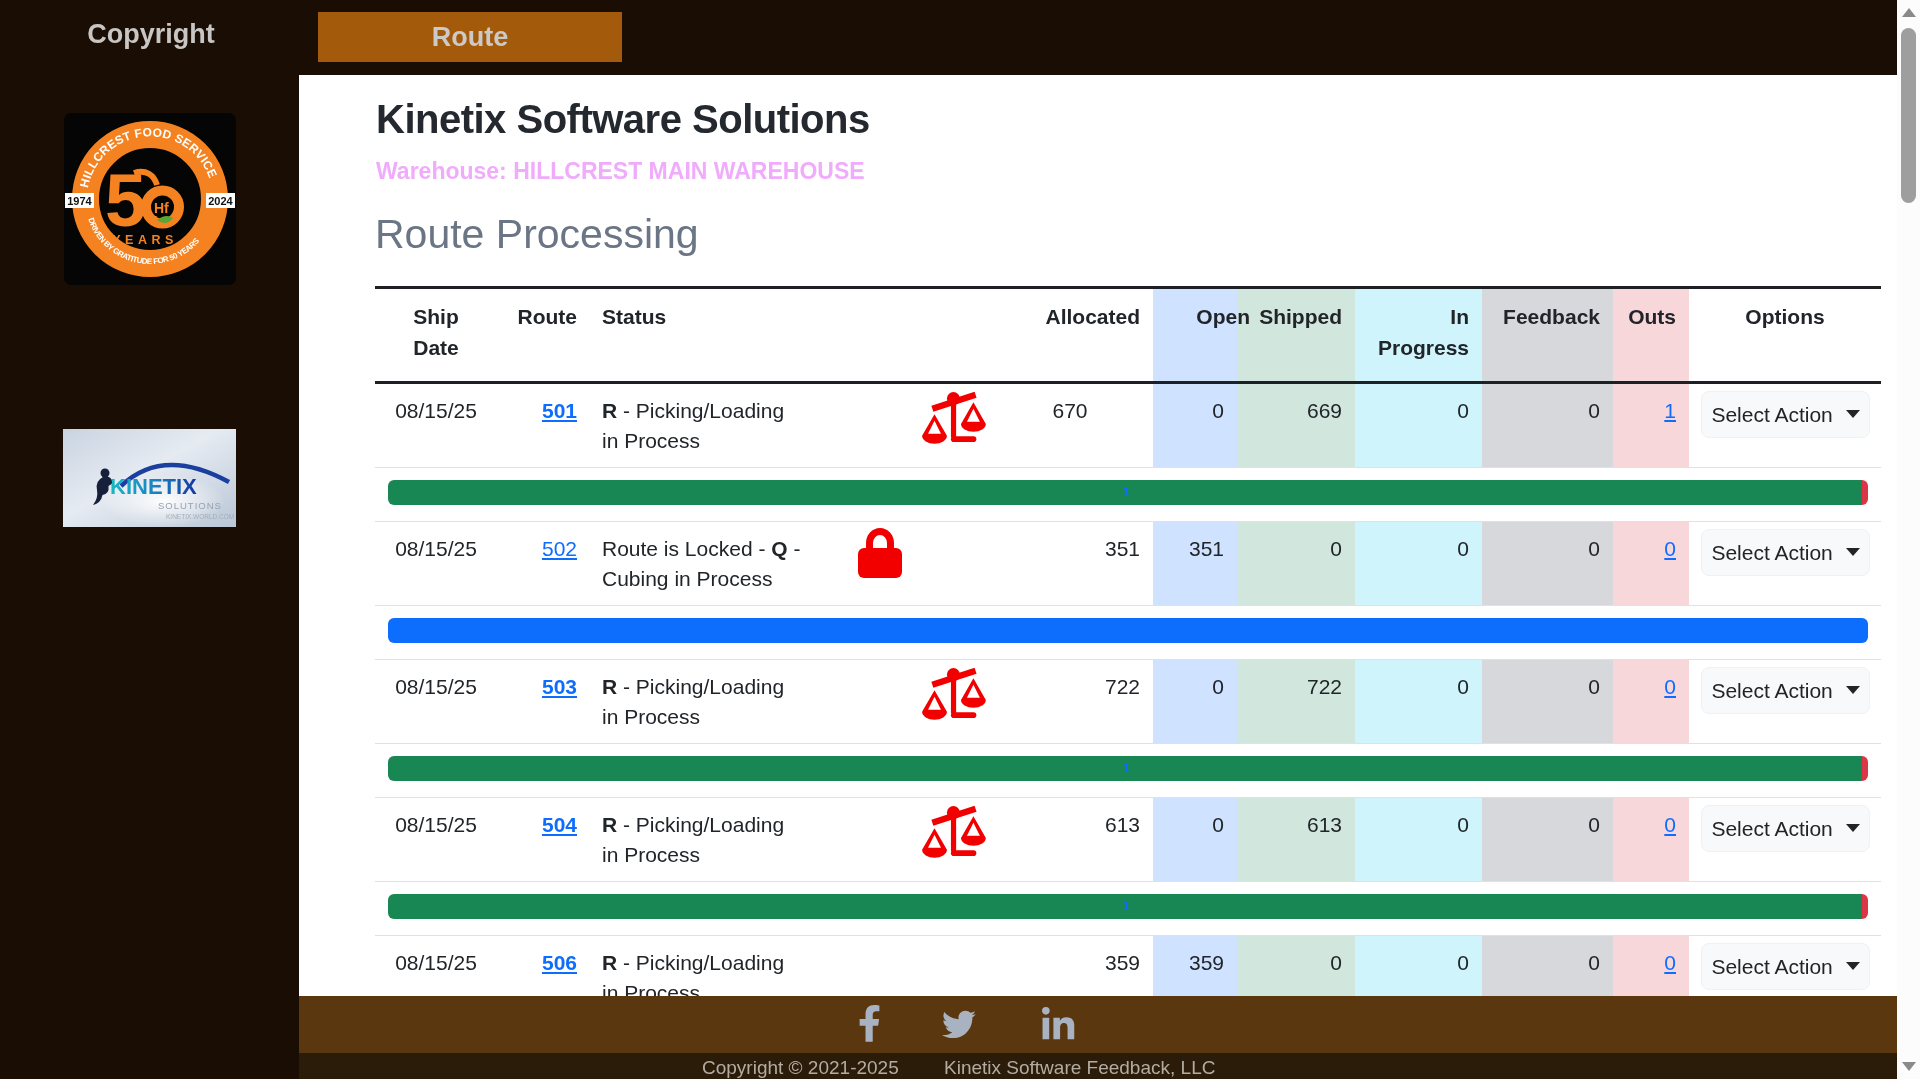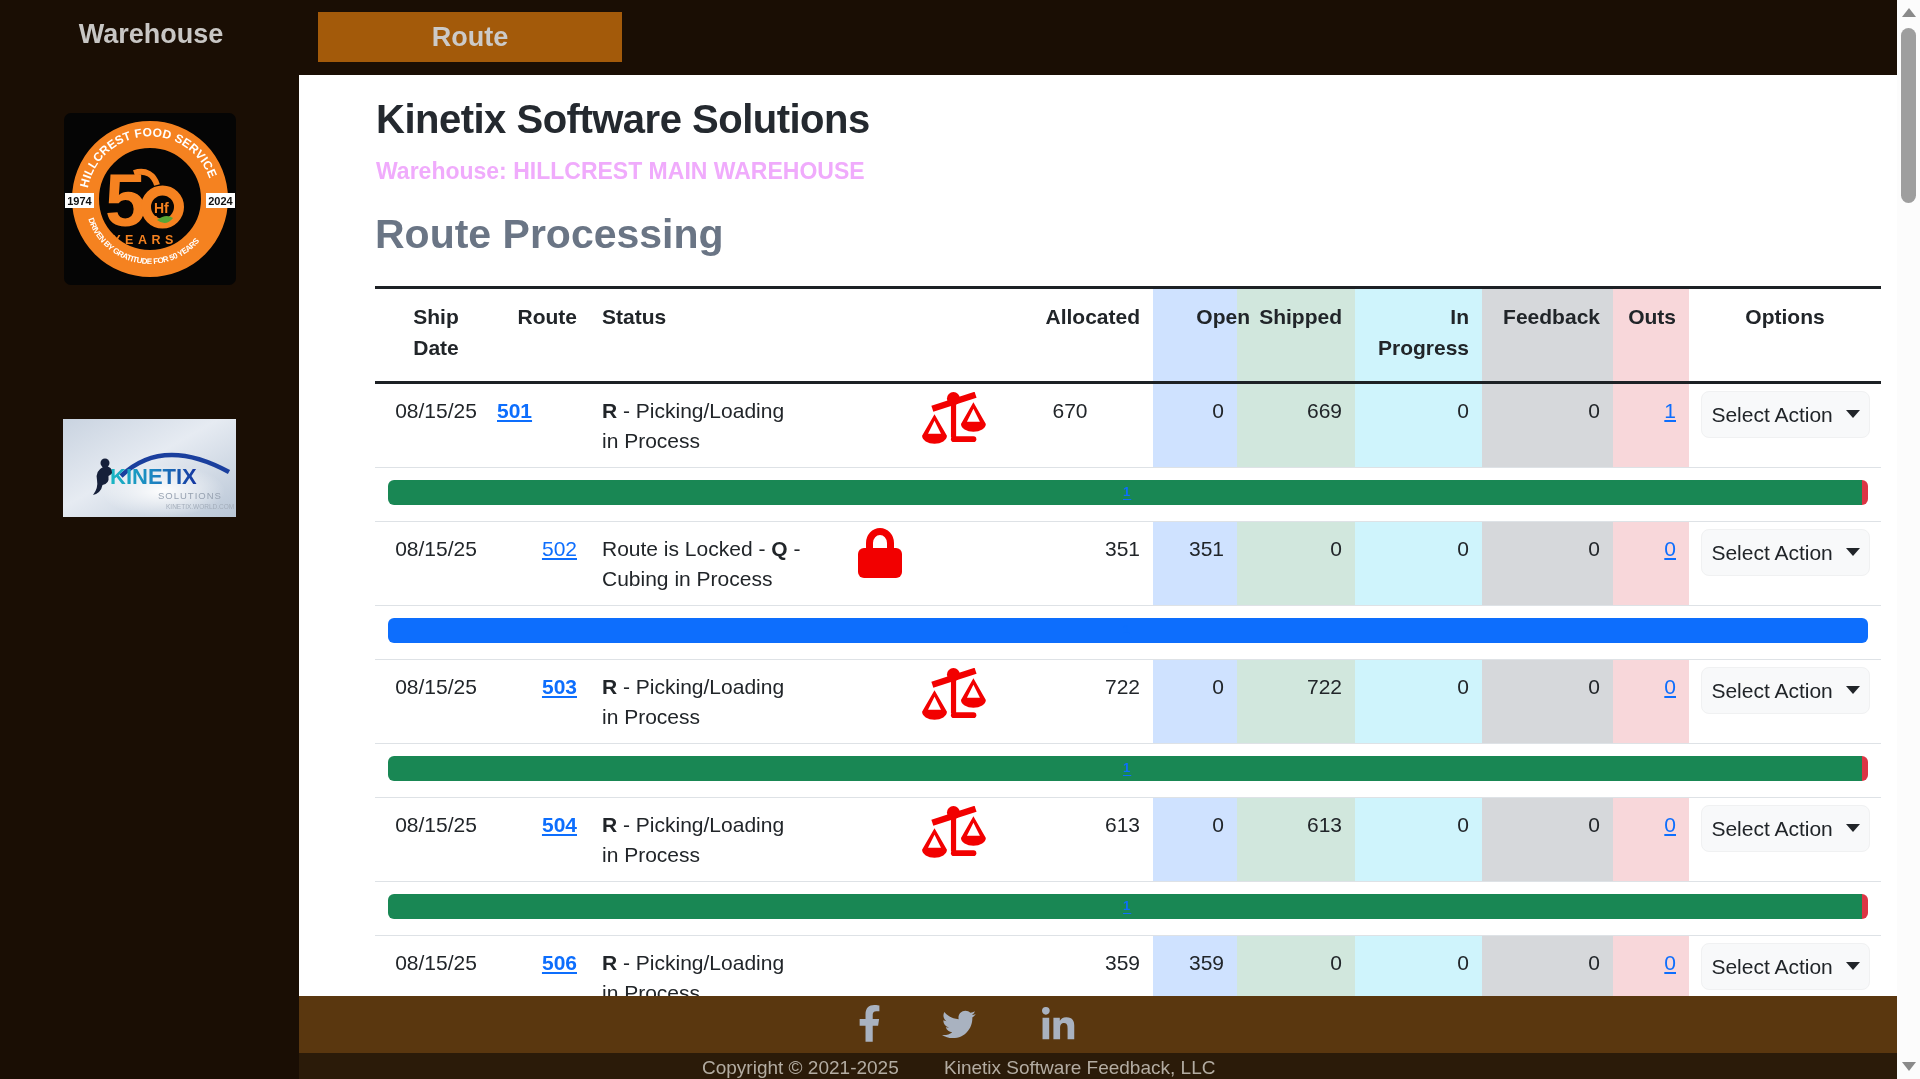--- a/index.html
+++ b/index.html
@@ -4,28 +4,28 @@
 <style>
   * { margin:0; padding:0; box-sizing:border-box; }
   html,body { width:1920px; height:1079px; overflow:hidden; }
   body { background:#1a0e04; font-family:"Liberation Sans", sans-serif; position:relative; }
   .abs { position:absolute; }
   a { color:#0d6efd; text-decoration:underline; }
 </style>
 </head>
 <body>
 
-<div class="abs" style="left:76px;top:19px;width:150px;text-align:center;font-size:27px;font-weight:bold;color:#c8c6c4;">Warehouse</div>
+<div class="abs" style="left:76px;top:19px;width:150px;text-align:center;font-size:27px;font-weight:bold;color:#c8c6c4;">Copyright</div>
 <div class="abs" style="left:318px;top:12px;width:304px;height:50px;background:#a35a0a;color:#cccac8;font-size:27px;font-weight:bold;text-align:center;line-height:50px;">Route</div>
 
 <div class="abs" style="left:299px;top:75px;width:1598px;height:921px;background:#ffffff;"></div>
 
 <div class="abs" style="left:376px;top:97px;font-size:40px;font-weight:bold;color:#24292f;letter-spacing:-0.5px;">Kinetix Software Solutions</div>
 <div class="abs" style="left:376px;top:158px;font-size:23px;font-weight:bold;color:#f0abfc;">Warehouse: HILLCREST MAIN WAREHOUSE</div>
-<div class="abs" style="left:375px;top:211px;font-size:41px;color:#6a7585;font-weight:bold;">Route Processing</div>
+<div class="abs" style="left:375px;top:211px;font-size:41px;color:#6a7585;">Route Processing</div>
 
 <div class="abs" id="hillcrest" style="left:64px;top:113px;width:172px;height:172px;">
 <svg width="172" height="172" viewBox="0 0 172 172">
 <rect x="0" y="0" width="172" height="172" rx="7" fill="#050505"></rect>
 <circle cx="86" cy="86" r="64.5" fill="none" stroke="#f58220" stroke-width="27"></circle>
 <defs>
  <path id="arcTop" d="M 24 75.1 A 63 63 0 0 1 148 75.1"></path>
  <path id="arcBot" d="M 24.2 106.1 A 65 65 0 0 0 147.8 106.1"></path>
 </defs>
 <text font-family="Liberation Sans, sans-serif" font-size="12" font-weight="bold" fill="#ffffff" letter-spacing="0.2">
@@ -39,21 +39,21 @@
 <path d="M 70 60 C 82 56, 90 62, 93 72" fill="none" stroke="#f58220" stroke-width="6"></path>
 <text x="90" y="100" font-family="Liberation Sans, sans-serif" font-size="14" font-weight="bold" fill="#f58220">Hf</text>
 <path d="M 86 103 l 7 0 l -3.5 6 z" fill="#f58220"></path>
 <path d="M 93 107 q 9 -7 16 -2 q -7 9 -16 2" fill="#57a636"></path>
 <text x="81" y="131" text-anchor="middle" font-family="Liberation Sans, sans-serif" font-size="12.5" font-weight="bold" fill="#f58220" letter-spacing="4.5">YEARS</text>
 <rect x="1" y="80" width="29" height="15" fill="#ffffff"></rect>
 <text x="15.5" y="91.5" text-anchor="middle" font-family="Liberation Sans, sans-serif" font-size="11" font-weight="bold" fill="#111">1974</text>
 <rect x="142" y="80" width="29" height="15" fill="#ffffff"></rect>
 <text x="156.5" y="91.5" text-anchor="middle" font-family="Liberation Sans, sans-serif" font-size="11" font-weight="bold" fill="#111">2024</text>
 </svg></div>
-<div class="abs" id="kinthumb" style="left:63px;top:419px;width:173px;height:98px;">
+<div class="abs" id="kinthumb" style="left:63px;top:429px;width:173px;height:98px;">
 <svg width="173" height="98" viewBox="0 0 173 98">
 <defs>
  <linearGradient id="kbg" x1="0" y1="0" x2="1" y2="1">
   <stop offset="0" stop-color="#c9d3e0"></stop>
           <stop offset="0.45" stop-color="#e6ebf2"></stop>
           <stop offset="1" stop-color="#b9c6d6"></stop>
  </linearGradient>
  <radialGradient id="kglow" cx="0.5" cy="0.5" r="0.5">
   <stop offset="0" stop-color="#ffffff" stop-opacity="0.95"></stop>
           <stop offset="1" stop-color="#ffffff" stop-opacity="0"></stop>
@@ -92,21 +92,21 @@
     <div class="abs" style="left:990px;width:104px;text-align:right;top:15px;font-weight:bold;line-height:31px;">In Progress</div>
     <div class="abs" style="left:1107px;width:118px;text-align:right;top:15px;font-weight:bold;line-height:31px;">Feedback</div>
     <div class="abs" style="left:1238px;width:63px;text-align:right;top:15px;font-weight:bold;line-height:31px;">Outs</div>
     <div class="abs" style="left:1314px;width:192px;text-align:center;top:15px;font-weight:bold;line-height:31px;">Options</div>
     <div class="abs" style="left:778px;top:98px;width:84px;height:83px;background:#cfe2ff;"></div>
     <div class="abs" style="left:862px;top:98px;width:118px;height:83px;background:#d1e7dd;"></div>
     <div class="abs" style="left:980px;top:98px;width:127px;height:83px;background:#cff4fc;"></div>
     <div class="abs" style="left:1107px;top:98px;width:131px;height:83px;background:#d6d8db;"></div>
     <div class="abs" style="left:1238px;top:98px;width:76px;height:83px;background:#f8d7da;"></div>
     <div class="abs" style="left:0;width:122px;text-align:center;top:110px;line-height:30px;">08/15/25</div>
-    <div class="abs" style="left:122px;width:80px;text-align:left;top:110px;line-height:30px;"><a href="#" style="font-weight:bold;">501</a></div>
+    <div class="abs" style="left:122px;width:80px;text-align:right;top:110px;line-height:30px;"><a href="#" style="font-weight:bold;">501</a></div>
     <div class="abs" style="left:227px;width:200px;top:110px;line-height:30px;"><b>R</b> - Picking/Loading in Process</div>
     <div class="abs" style="left:546px;top:106px;width:67px;height:52px;"><svg width="67" height="52" viewBox="0 0 62 48" fill="#f20000">
 <polygon points="9.6,12.7 49.6,-0.3 51.4,5.3 11.4,18.3"></polygon>
 <circle cx="30" cy="6" r="6"></circle>
 <rect x="27.7" y="6" width="4.8" height="36"></rect>
 <rect x="27.7" y="41" width="23.5" height="5.2" rx="2.6"></rect>
 <path d="M12.5,20.5 L24,40.5 A 11.5 7.3 0 0 1 1,40.5 Z M12.5,26.5 L6.5,38.5 L18.5,38.5 Z" fill-rule="evenodd"></path>
 <path d="M48.5,9.5 L60,29.5 A 11.5 7.3 0 0 1 37,29.5 Z M48.5,15.5 L42.5,27.5 L54.5,27.5 Z" fill-rule="evenodd"></path>
 </svg></div>
     <div class="abs" style="left:625px;width:140px;text-align:center;top:110px;line-height:30px;">670</div>

